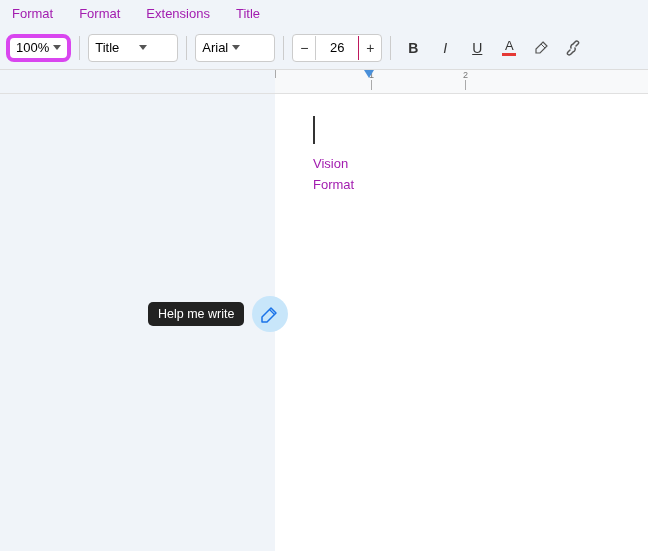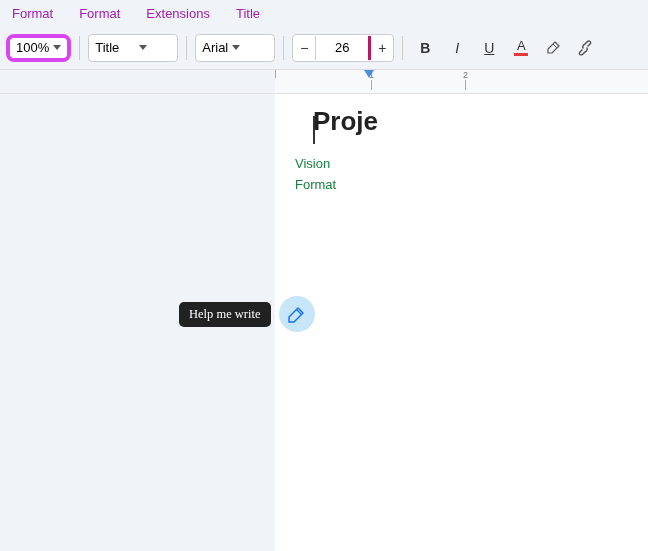--- a/index.html
+++ b/index.html
@@ -104,25 +104,25 @@
       border: none;
       background: transparent;
       cursor: pointer;
       font-size: 14px;
       display: flex;
       align-items: center;
       justify-content: center;
       color: #333;
     }
     .font-size-input {
-      width: 56px;
+      width: 44px;
       height: 24px;
       border: none;
       border-left: 1px solid #ccc;
-      border-right: 3px solid #be185d;
+      border-right: 1px solid #be185d;
       text-align: center;
       font-size: 13px;
       outline: none;
     }
     .tb-btn {
       width: 28px;
       height: 28px;
       border: none;
       background: transparent;
       cursor: pointer;
@@ -247,45 +247,44 @@
       color: #222;
       position: absolute;
       top: 12px;
       left: 38px;
       font-family: Arial, sans-serif;
     }
 
     .doc-content {
       position: absolute;
       top: 60px;
-      left: 20px;
-      font-size: 13px;
-      color: #15803d;
+      left: 38px;
+      font-size: 13px;
+      color: #a21caf;
       line-height: 1.6;
     }
 
     
     .help-write-container {
       position: absolute;
       top: 202px;
       left: 148px;
       display: flex;
       align-items: center;
       gap: 8px;
       z-index: 10;
     }
     .help-write-label {
       background: #222;
       color: white;
       font-size: 12.5px;
       padding: 5px 10px;
       border-radius: 5px;
       white-space: nowrap;
-      font-family: Liberation Serif, serif;
-      margin-left: 31px;
+      font-family: Liberation Sans, sans-serif;
     }
     .help-write-btn {
       width: 36px;
       height: 36px;
       border-radius: 50%;
       background: #c8e6fa;
       border: none;
       cursor: pointer;
       display: flex;
       align-items: center;
@@ -394,21 +393,20 @@
         </svg>
       </button>
     </div>
   </div>
 
   <div class="doc-panel">
     <div class="doc-page">
 
       <div class="text-cursor"></div>
 
-      <div class="doc-title">Proje</div>
 
       <div class="doc-content">
         <div>Vision</div>
         <div>Format</div>
       </div>
     </div>
   </div>
 </div>
 
 </body></html>

